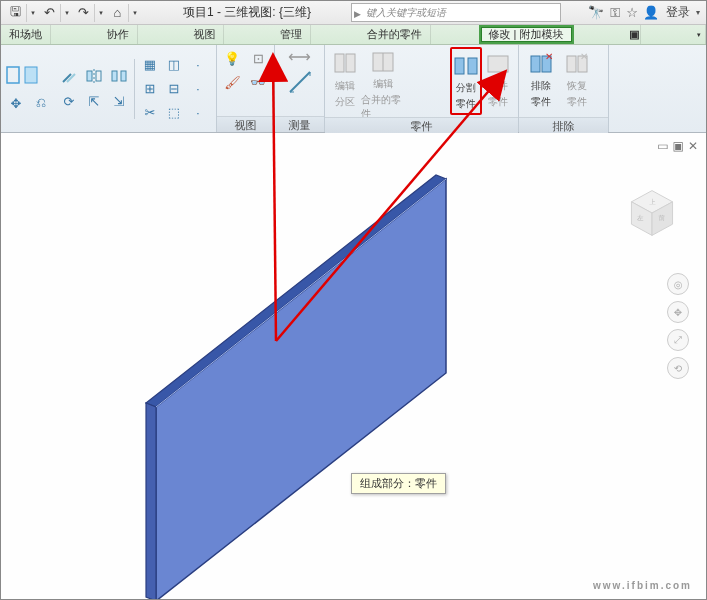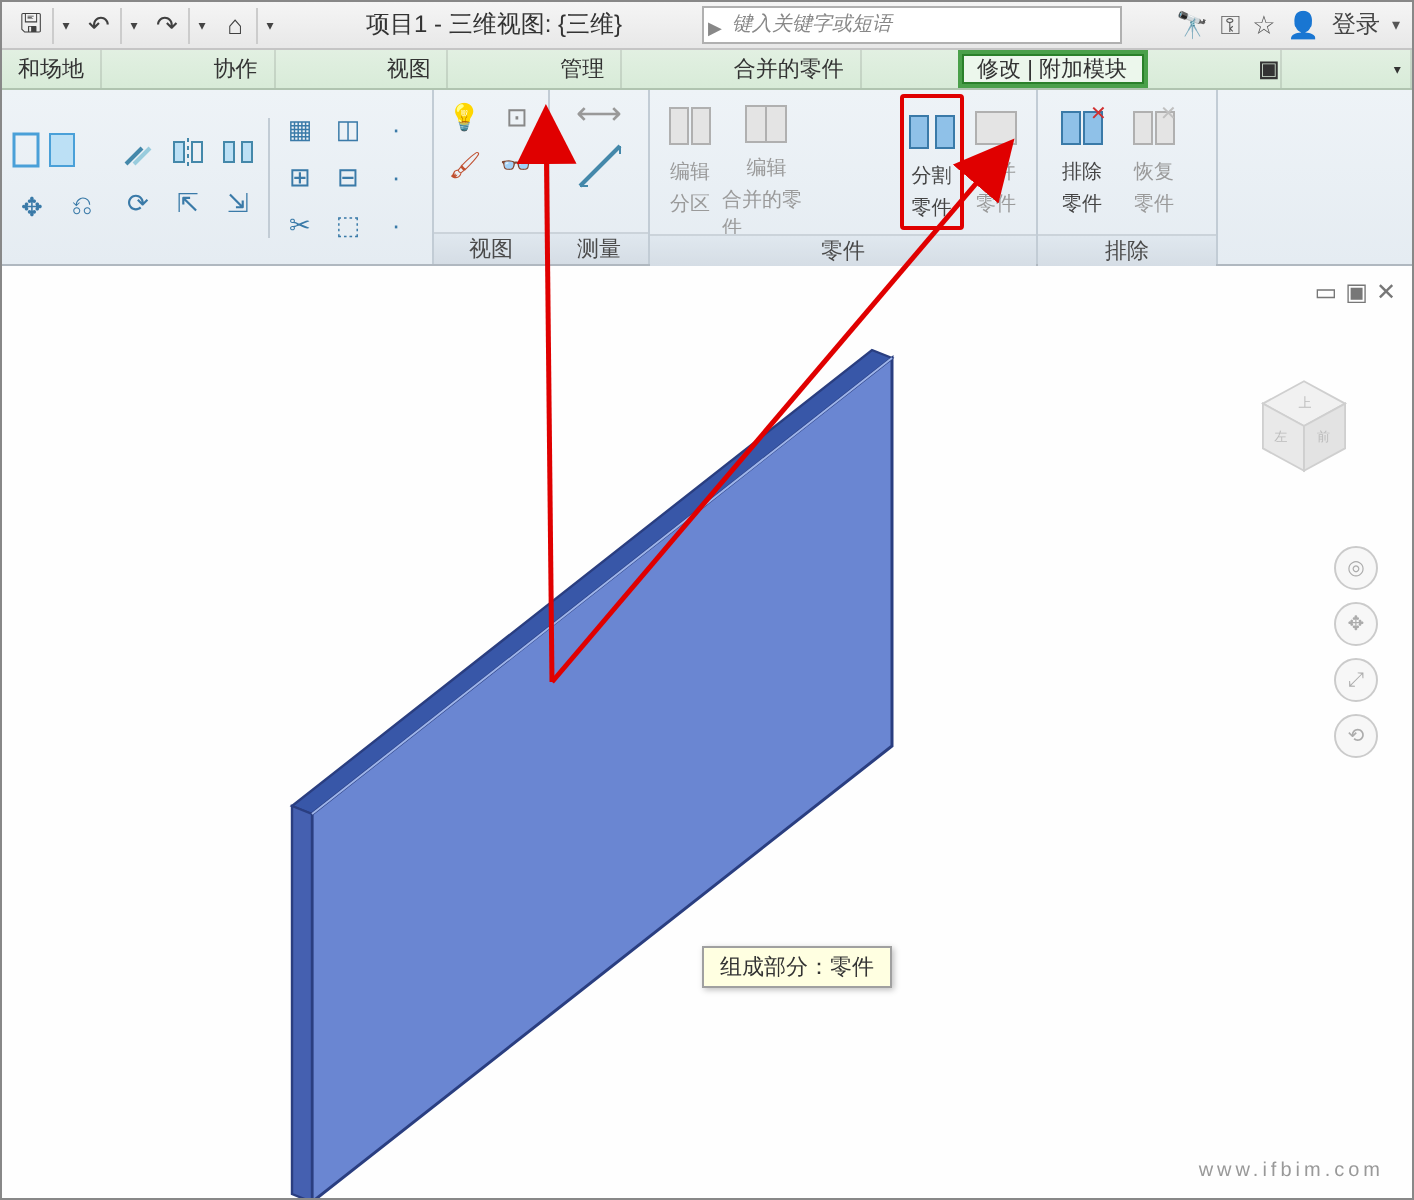--- a/index.html
+++ b/index.html
@@ -42,21 +42,21 @@
   .vcube { position: absolute; top: 52px; right: 26px; width: 56px; height: 56px; opacity: 0.55; }
   .navwheel { position: absolute; top: 140px; right: 16px; width: 24px; display: flex; flex-direction: column; gap: 6px; align-items: center; opacity: 0.6; }
   .navwheel div { width: 22px; height: 22px; border: 1px solid #aaa; border-radius: 50%; background: #f4f4f4; font-size: 10px; display:flex; align-items:center; justify-content:center; color:#777;}
 
   .tooltip { position: absolute; left: 350px; top: 340px; background: #ffffe1; border: 1px solid #a0a0a0; padding: 2px 8px; font-size: 11px; color: #333; box-shadow: 1px 1px 3px rgba(0,0,0,0.25); }
 
   .arrow { position: absolute; top: 44px; left: 0; z-index: 20; pointer-events:none; }
 
   .watermark { position: absolute; right: 14px; bottom: 10px; text-align: right; color: #888; }
   .watermark .wm1 { font-size: 22px; font-weight: bold; color: #555; letter-spacing: 1px; }
-  .watermark .wm2 { font-size: 10px; letter-spacing: 2px; color: #999; }
+  .watermark .wm2 { font-size: 10px; letter-spacing: 2px; color: #999; font-weight: bold; }
 
   .iso { position: absolute; left: 105px; top: 40px; }
 </style>
 </head>
 <body>
 
 <div class="titlebar">
   <div class="qat">
     <div class="qat-btn">🖫</div>
     <div class="qat-dd">▾</div>

